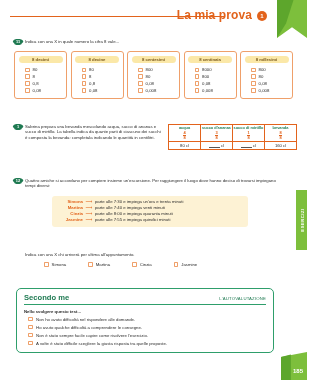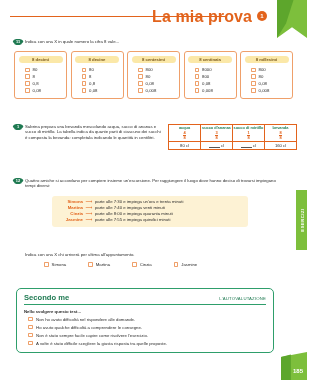--- a/index.html
+++ b/index.html
@@ -20,21 +20,21 @@
   }
   .header-rule {
     position: absolute;
     left: 10px; top: 16px;
     width: 215px; height: 1.1px;
     background: #e2631c;
   }
   .header-title {
     position: absolute;
     right: 55px; top: 8px;
-    font-size: 16px;
+    font-size: 12px;
     font-weight: bold;
     color: #e2631c;
     letter-spacing: .1px;
     white-space: nowrap;
   }
   .header-badge {
     position: absolute;
     right: 40px; top: 10.5px;
     width: 10px; height: 10px;
     border-radius: 50%;

